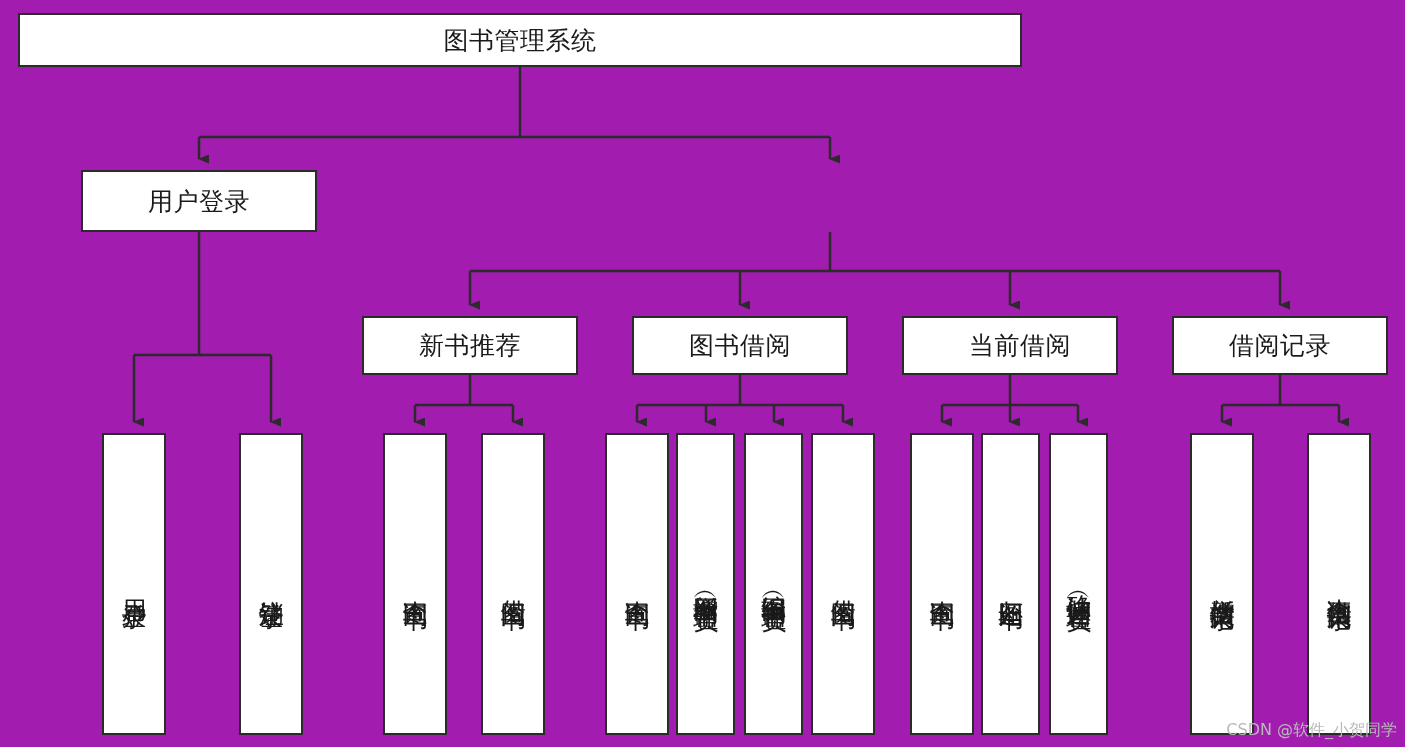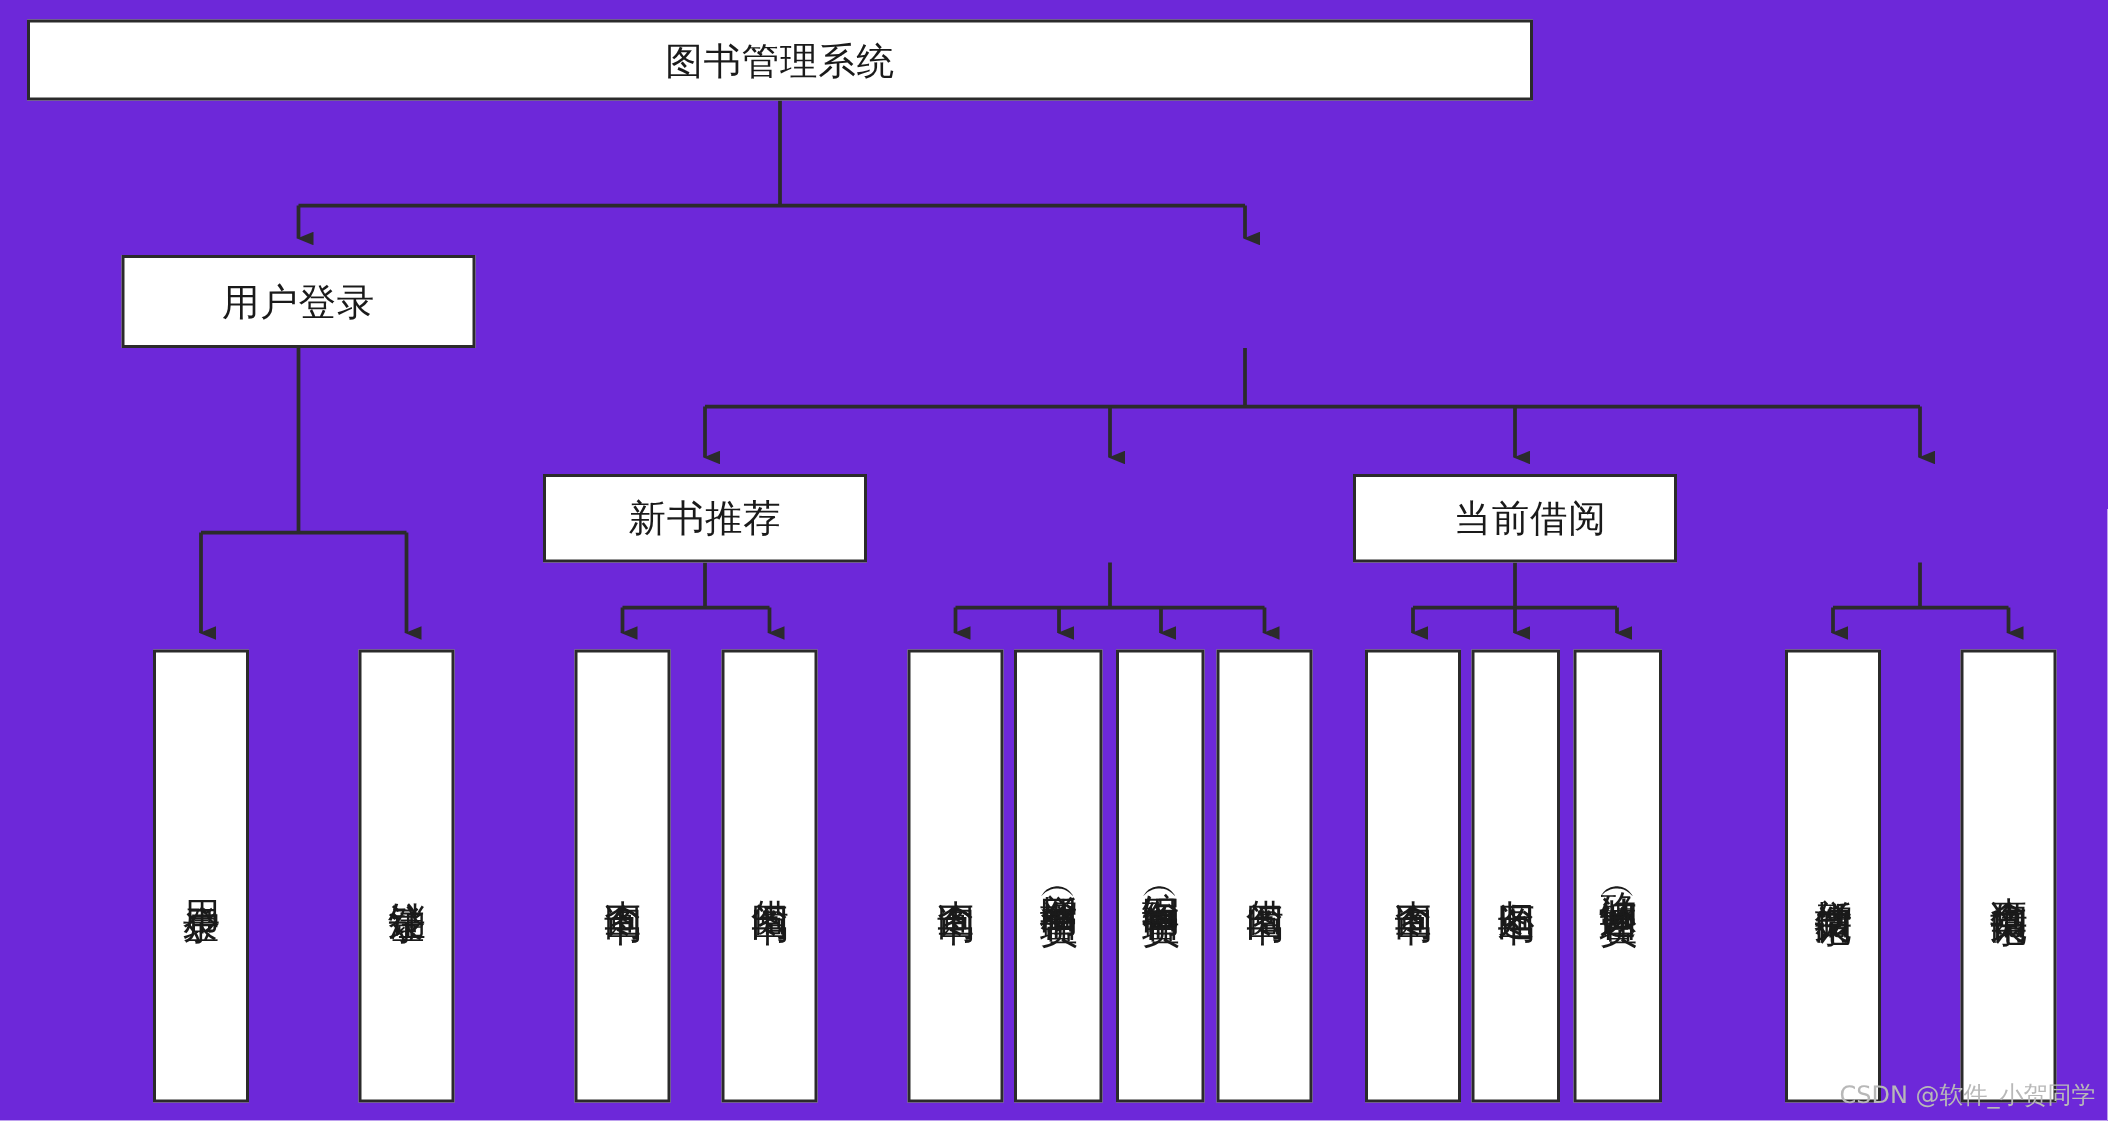--- a/index.html
+++ b/index.html
@@ -8,21 +8,21 @@
     padding: 0;
     background: #ffffff;
   }
   body {
     font-family: "DejaVu Sans", "Liberation Sans", sans-serif;
   }
   #diagram {
     position: relative;
     width: 1405px;
     height: 747px;
-    background: #6d28d9;
+    background: #a21caf;
     overflow: hidden;
   }
   #connectors {
     position: absolute;
     left: 0;
     top: 0;
     width: 1405px;
     height: 747px;
     pointer-events: none;
   }
@@ -137,23 +137,29 @@
     <span class="label">图书管理系统</span>
   </div>
 
   <div class="node horiz" style="left:81px; top:170px; width:236px; height:62px;">
     <span class="label">用户登录</span>
   </div>
 
   <div class="node horiz" style="left:362px; top:316px; width:216px; height:59px;">
     <span class="label">新书推荐</span>
   </div>
+  <div class="node horiz" style="left:632px; top:316px; width:216px; height:59px;">
+    <span class="label">图书借阅</span>
+  </div>
   <div class="node horiz" style="left:902px; top:316px; width:216px; height:59px;padding-left:20px;">
     <span class="label">当前借阅</span>
   </div>
+  <div class="node horiz" style="left:1172px; top:316px; width:216px; height:59px;">
+    <span class="label">借阅记录</span>
+  </div>
 
   <div class="node vert" style="left:102px; top:433px; width:64px; height:302px;">
     <span class="label">用户登录</span>
   </div>
   <div class="node vert" style="left:239px; top:433px; width:64px; height:302px;">
     <span class="label">注销登录</span>
   </div>
 
   <div class="node vert" style="left:383px; top:433px; width:64px; height:302px;">
     <span class="label">查询图书</span>

